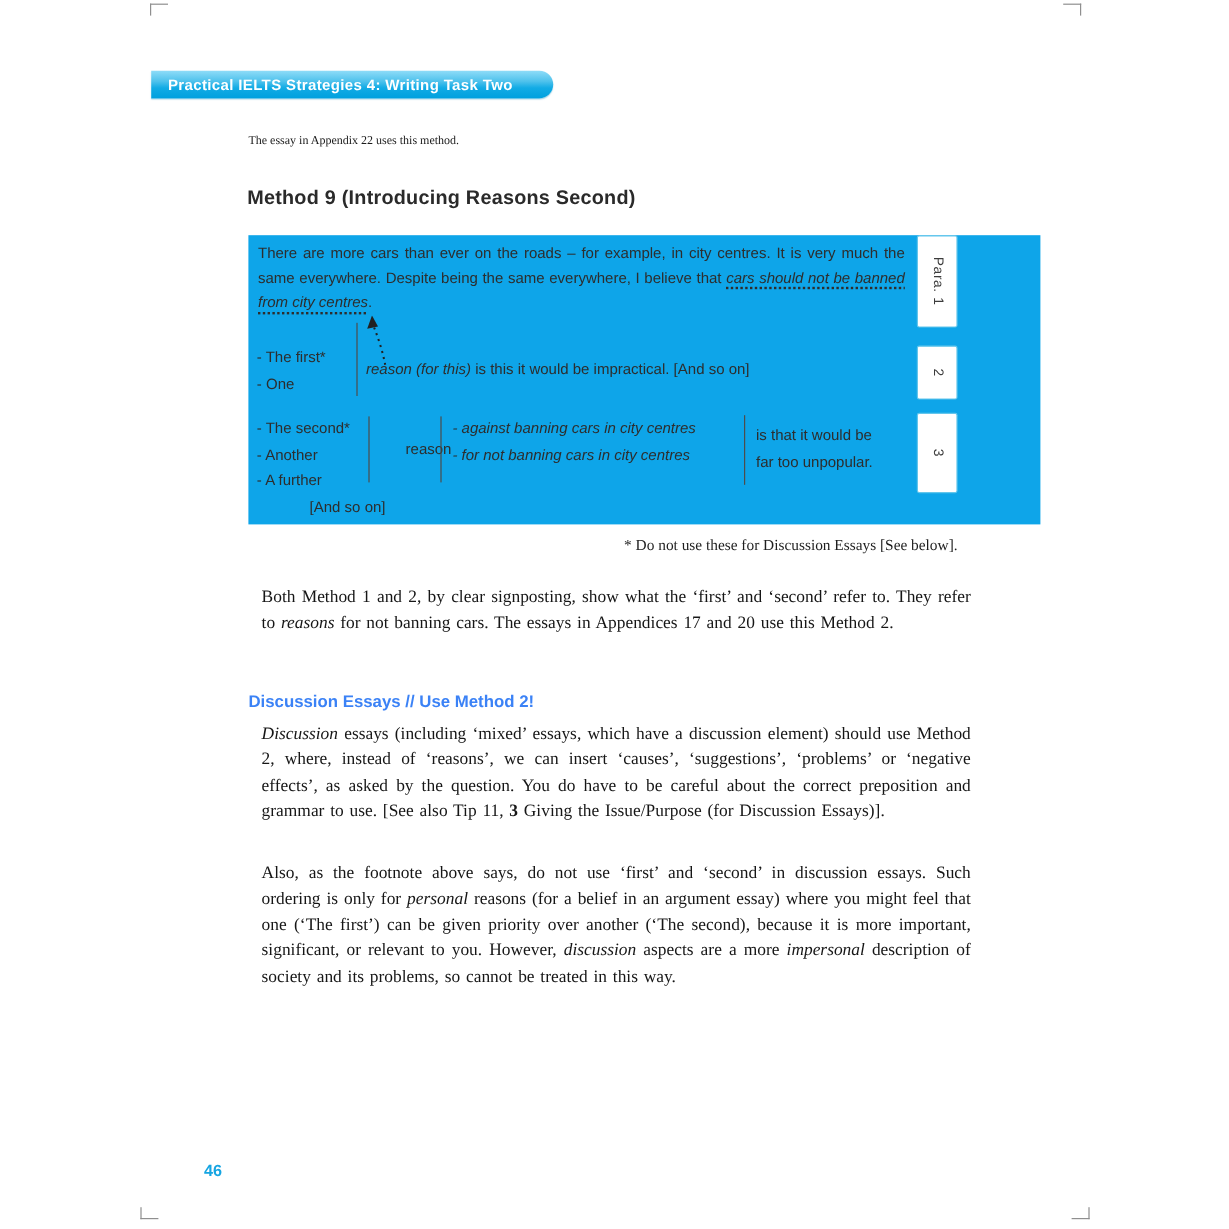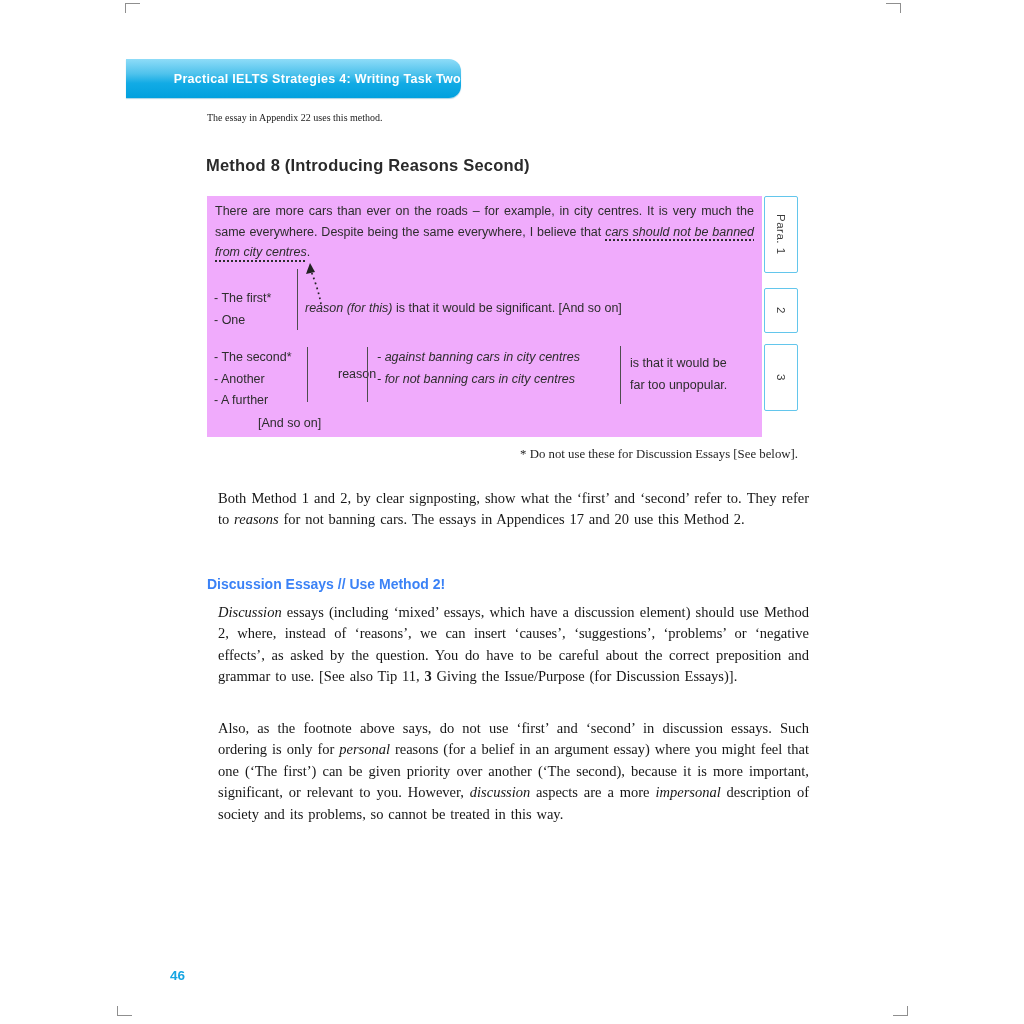--- a/index.html
+++ b/index.html
@@ -7,34 +7,34 @@
          font-family:"Liberation Serif", serif;color:#1a1a1a;}
 
   
   .crop{position:absolute;width:14px;height:9px;}
   .crop.tl{left:125px;top:3px;border-top:1.5px solid #8f8f8f;border-left:1.5px solid #8f8f8f;}
   .crop.tr{left:886px;top:3px;border-top:1.5px solid #8f8f8f;border-right:1.5px solid #8f8f8f;}
   .crop.bl{left:117px;top:1006px;border-bottom:1.5px solid #8f8f8f;border-left:1.5px solid #8f8f8f;}
   .crop.br{left:893px;top:1006px;border-bottom:1.5px solid #8f8f8f;border-right:1.5px solid #8f8f8f;}
 
   
-  .banner{position:absolute;left:126px;top:59px;width:335px;height:39px;
+  .banner{position:absolute;left:126px;top:59px;width:335px;height:23px;
           background:linear-gradient(180deg,#8edcf8 0%,#4fc2ec 38%,#12abe5 62%,#00a0de 100%);
-          border-radius:0 12px 12px 0;display:flex;align-items:center;justify-content:flex-end;
+          border-radius:0 12px 12px 0;display:flex;align-items:center;justify-content:flex-start;
           box-shadow:0 1px 1px rgba(0,130,180,.35);}
   .banner span{font-family:"Liberation Sans",sans-serif;font-weight:bold;font-size:12.5px;
           color:#ffffff;letter-spacing:.3px;padding-left:14px;white-space:nowrap;}
 
   .intro{position:absolute;left:207px;top:112px;font-size:10px;margin:0;}
 
   .h1{position:absolute;left:206px;top:156px;margin:0;font-family:"Liberation Sans",sans-serif;
       font-weight:bold;font-size:16.5px;color:#2a2a2a;letter-spacing:.2px;}
 
   
-  .bluebox{position:absolute;left:207px;top:196px;width:555px;height:241px;background:#f0abfc;
+  .bluebox{position:absolute;left:207px;top:196px;width:660px;height:241px;background:#0ea5e9;
            font-family:"Liberation Sans",sans-serif;font-size:12.5px;color:#2d2d2d;}
   .boxp1{position:absolute;left:8px;top:5px;width:539px;margin:0;line-height:20.6px;text-align:justify;}
   .iund{font-style:italic;text-decoration:underline;text-decoration-style:dotted;
         text-decoration-color:#2d2d2d;text-decoration-thickness:1.5px;text-underline-offset:4px;}
   .vl{position:absolute;width:1px;background:#4d4d4d;}
   .vl.r2{left:90px;top:73px;height:61px;}
   .vl.r3a{left:100px;top:151px;height:55px;}
   .vl.r3b{left:160px;top:151px;height:55px;}
   .vl.r3c{left:413px;top:150px;height:58px;}
   .opts{position:absolute;line-height:21.5px;}
@@ -82,36 +82,36 @@
   <div class="crop tr"></div>
   <div class="crop bl"></div>
   <div class="crop br"></div>
 
   <div class="banner">
     <span>Practical IELTS Strategies 4: Writing Task Two</span>
   </div>
 
   <p class="intro">The essay in Appendix 22 uses this method.</p>
 
-  <h1 class="h1">Method 8 (Introducing Reasons Second)</h1>
+  <h1 class="h1">Method 9 (Introducing Reasons Second)</h1>
 
   <div class="bluebox">
     <p class="boxp1"><span>There are more cars than ever on the roads – for example, in city centres. It is very much the same everywhere. Despite being the same everywhere, I believe that </span><span class="iund">cars should not be banned from city centres</span><span>.</span></p>
 
     <svg class="arrow" width="26" height="42" viewBox="0 0 26 42">
       <path d="M19,41 C17,30 13,18 9,8" fill="none" stroke="#222" stroke-width="1.7" stroke-dasharray="1.7 3.4"></path>
       <path d="M8,0 L4,11 L13,9 Z" fill="#222"></path>
     </svg>
 
     <div class="vl r2"></div>
     <div class="opts r2">
       <div>- The first*</div>
       <div>- One</div>
     </div>
-    <div class="r2text"><span class="it">reason (for this)</span><span> is that it would be significant. [And so on]</span></div>
+    <div class="r2text"><span class="it">reason (for this)</span><span> is this it would be impractical. [And so on]</span></div>
 
     <div class="opts r3">
       <div>- The second*</div>
       <div>- Another</div>
       <div>- A further</div>
     </div>
     <div class="vl r3a"></div>
     <div class="connector">reason</div>
     <div class="vl r3b"></div>
     <div class="phrases">

